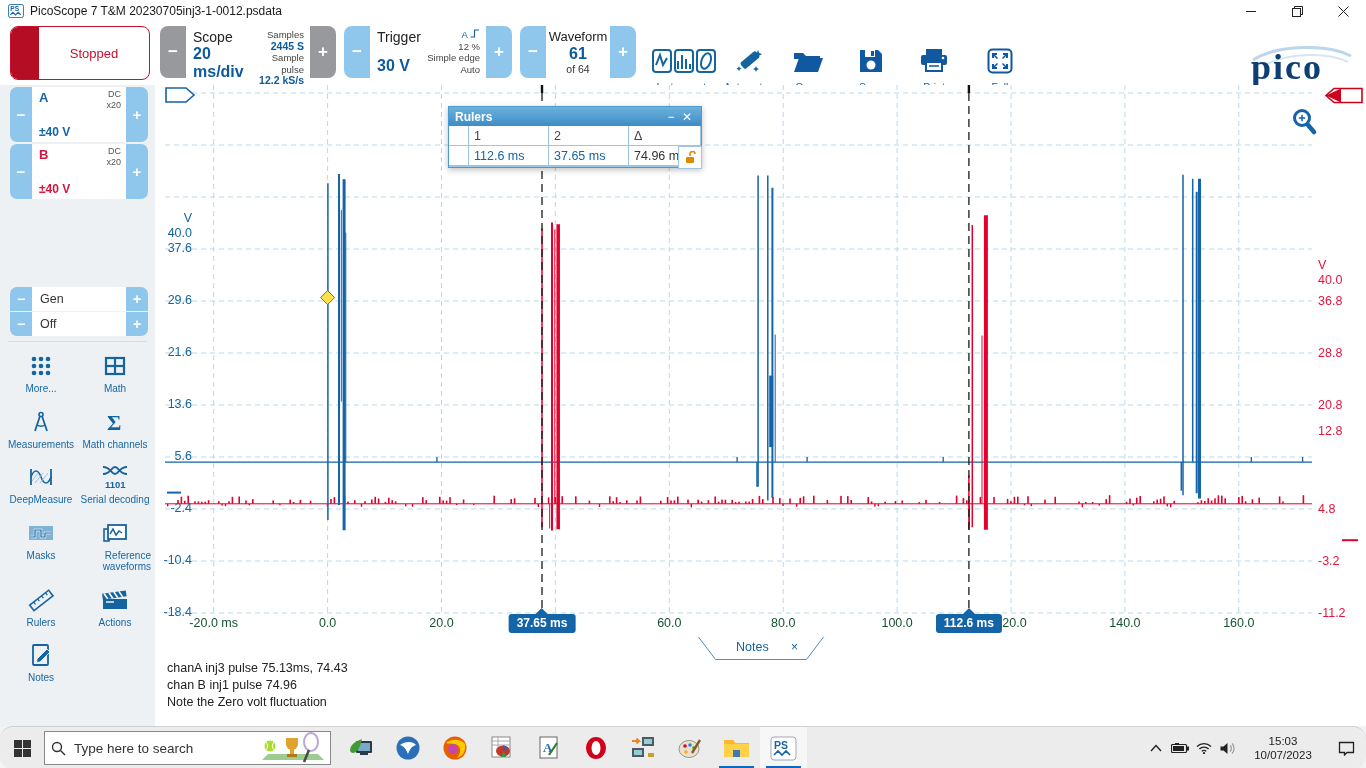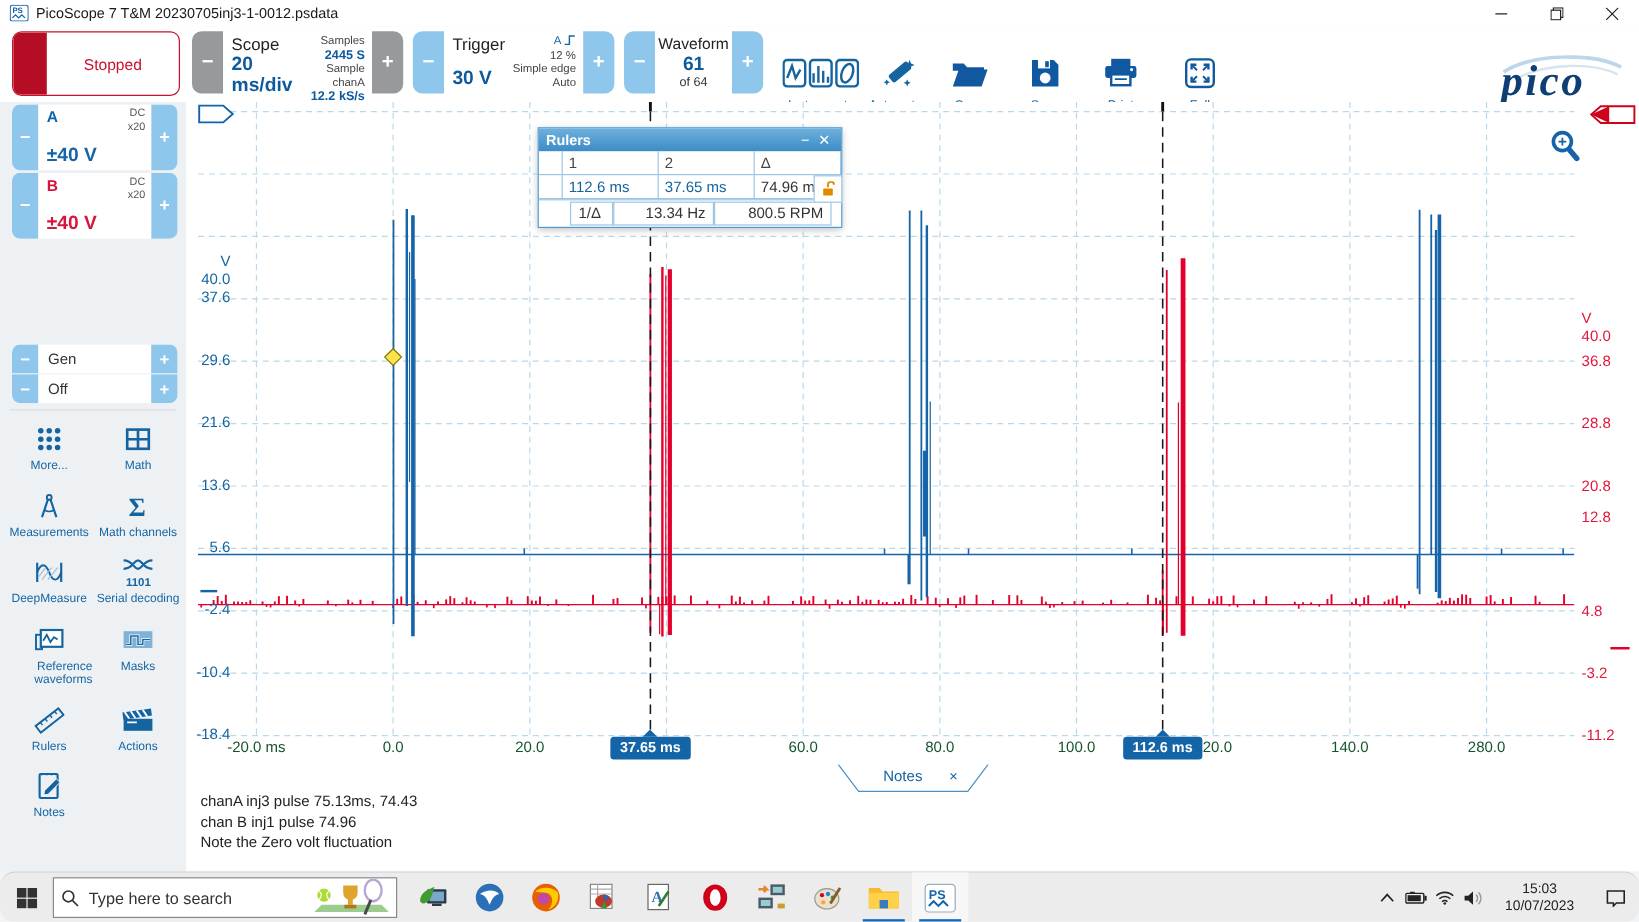--- a/index.html
+++ b/index.html
@@ -24,31 +24,31 @@
   .pm.right{border-radius:0 8px 8px 0;}
   .panel-body{background:#fff;display:flex;justify-content:space-between;padding:3px 6px 3px 7px;box-sizing:border-box;}
   .p-title{font-size:14px;color:#222;}
   .p-value{font-size:16px;font-weight:bold;color:#0d5a9c;}
   .p-minor{font-size:9.5px;color:#444;text-align:right;line-height:11.5px;}
   .p-minor .bval{color:#0d5a9c;font-weight:bold;font-size:10.5px;}
   .tool-btn{position:absolute;top:26px;text-align:center;}
   .tool-btn .lbl{font-size:10.5px;color:#1464a0;margin-top:3px;}
   
   .pico-logo{position:absolute;right:8px;top:24px;width:125px;height:56px;}
-  .pico-word{font-family:"Liberation Serif",serif;font-style:italic;font-weight:bold;font-size:36px;color:#0e3f74;position:absolute;left:18px;top:0px;letter-spacing:2px;}
+  .pico-word{font-family:"Liberation Serif",serif;font-weight:bold;font-size:36px;color:#0e3f74;position:absolute;left:18px;top:0px;letter-spacing:2px;}
   .pico-sub{position:absolute;right:2px;top:42px;font-size:10.5px;color:#9aa7b4;letter-spacing:1px;}
   .pico-bar{position:absolute;left:0;top:40px;width:125px;height:2px;background:linear-gradient(90deg,#cfe4f2,#2f84c6);}
   
   .sidebar{position:absolute;left:0;top:85px;width:155px;height:641px;background:#eef1f4;}
   .chan-box{position:absolute;left:10px;width:138px;height:55px;display:flex;border-radius:7px;overflow:hidden;}
   .chan-pm{width:22px;background:#8fc7ec;color:#fff;font-weight:bold;font-size:15px;display:flex;align-items:center;justify-content:center;}
   .chan-mid{flex:1;background:#fff;position:relative;}
   .chan-letter{position:absolute;left:7px;top:3px;font-size:13px;font-weight:bold;}
   .chan-meta{position:absolute;right:5px;top:2px;font-size:9px;color:#555;text-align:right;line-height:10.5px;}
-  .chan-range{position:absolute;left:7px;bottom:3px;font-size:16px;font-weight:bold;}
+  .chan-range{position:absolute;left:7px;bottom:3px;font-size:12px;font-weight:bold;}
   .gen-box{position:absolute;left:10px;top:202px;width:138px;height:49px;border-radius:7px;overflow:hidden;}
   .gen-row{display:flex;height:24px;}
   .gen-row + .gen-row{margin-top:1px;}
   .gen-pm{width:22px;background:#8fc7ec;color:#fff;font-weight:bold;font-size:14px;display:flex;align-items:center;justify-content:center;}
   .gen-mid{flex:1;background:#fff;display:flex;align-items:center;padding-left:8px;font-size:12.5px;color:#333;}
   .tools-divider{position:absolute;left:8px;top:256px;width:139px;height:1px;background:#d9dde1;}
   .tools-grid{position:absolute;left:4px;top:260px;width:148px;display:grid;grid-template-columns:74px 74px;}
   .tool-cell{display:flex;flex-direction:column;align-items:center;padding:8px 0 6px 0;}
   .tool-cell .ticon{height:26px;display:flex;align-items:center;justify-content:center;color:#1464a0;}
   .tool-cell .tlabel{font-size:10px;color:#1666a4;margin-top:4px;text-align:right;line-height:11.5px;max-width:72px;}
@@ -137,21 +137,21 @@
     <div class="panel" style="left:160px;width:176px;">
       <div class="pm gray left">−</div>
       <div class="panel-body" style="width:124px;">
         <div style="display:flex;flex-direction:column;">
           <span class="p-title">Scope</span>
           <span class="p-value">20 ms/div</span>
         </div>
         <div class="p-minor">
           <div>Samples</div>
           <div class="bval">2445 S</div>
-          <div>Sample chanA</div>
+          <div>Sample pulse</div>
           <div class="bval">12.2 kS/s</div>
         </div>
       </div>
       <div class="pm gray right">+</div>
     </div>
 
     <div class="panel" style="left:344px;width:168px;">
       <div class="pm blue left">−</div>
       <div class="panel-body" style="width:116px;">
         <div style="display:flex;flex-direction:column;justify-content:space-between;">
@@ -344,37 +344,37 @@
           <span class="ticon">
             <svg width="28" height="26" viewBox="0 0 28 26">
               <path d="M2 3 C10 3 10 10 14 10 C18 10 18 3 26 3 M2 10 C10 10 10 3 14 3 C18 3 18 10 26 10" fill="none" stroke="#1464a0" stroke-width="1.8"></path>
               <text x="4" y="24" font-size="9.5" font-weight="bold" fill="#1464a0" font-family="Liberation Sans,sans-serif">1101</text>
             </svg>
           </span>
           <div class="tlabel">Serial decoding</div>
         </div>
         <div class="tool-cell">
           <span class="ticon">
+            <svg width="26" height="22" viewBox="0 0 26 22">
+              <rect x="1" y="4" width="24" height="14" fill="#7fb2d6"></rect>
+              <path d="M3 15 h4 v-7 h6 v7 h4 v-4 h6" fill="none" stroke="#fff" stroke-width="2.4"></path>
+              <path d="M3 15 h4 v-7 h6 v7 h4 v-4 h6" fill="none" stroke="#1464a0" stroke-width="1.2"></path>
+            </svg>
+          </span>
+          <div class="tlabel">Masks</div>
+        </div>
+        <div class="tool-cell">
+          <span class="ticon">
             <svg width="26" height="24" viewBox="0 0 26 24">
               <rect x="2" y="8" width="5" height="12" fill="none" stroke="#1464a0" stroke-width="1.6"></rect>
               <rect x="6" y="4" width="18" height="14" fill="#fff" stroke="#1464a0" stroke-width="1.8"></rect>
               <path d="M8 13 l3 -5 l3 6 l3 -4 l3 2" fill="none" stroke="#1464a0" stroke-width="1.5"></path>
             </svg>
           </span>
           <div class="tlabel">Reference waveforms</div>
-        </div>
-        <div class="tool-cell">
-          <span class="ticon">
-            <svg width="26" height="22" viewBox="0 0 26 22">
-              <rect x="1" y="4" width="24" height="14" fill="#7fb2d6"></rect>
-              <path d="M3 15 h4 v-7 h6 v7 h4 v-4 h6" fill="none" stroke="#fff" stroke-width="2.4"></path>
-              <path d="M3 15 h4 v-7 h6 v7 h4 v-4 h6" fill="none" stroke="#1464a0" stroke-width="1.2"></path>
-            </svg>
-          </span>
-          <div class="tlabel">Masks</div>
         </div>
         <div class="tool-cell">
           <span class="ticon">
             <svg width="26" height="26" viewBox="0 0 26 26">
               <g transform="rotate(-38 13 13)">
                 <rect x="1" y="10" width="24" height="7" fill="none" stroke="#1464a0" stroke-width="1.6"></rect>
                 <path d="M6 10 v3 M11 10 v3 M16 10 v3 M21 10 v3" stroke="#1464a0" stroke-width="1.2"></path>
               </g>
             </svg>
           </span>
@@ -675,21 +675,21 @@
     </div>
   <div class="xticks">
       <div class="xtick" style="left: 213.7px;">-20.0 ms</div>
       <div class="xtick" style="left: 327.6px; text-align: center;">0.0</div>
       <div class="xtick" style="left: 441.5px;">20.0</div>
       <div class="xtick" style="left: 669.3px;">60.0</div>
       <div class="xtick" style="left: 783.2px;">80.0</div>
       <div class="xtick" style="left: 897.1px;">100.0</div>
       <div class="xtick" style="left: 1011px;">120.0</div>
       <div class="xtick" style="left: 1124.9px;">140.0</div>
-      <div class="xtick" style="left: 1238.8px;">280.0</div>
+      <div class="xtick" style="left: 1238.8px;">160.0</div>
       <div class="time-badge" style="left: 542.017px;">37.65 ms</div>
       <div class="time-badge" style="left: 968.857px;">112.6 ms</div>
     </div>
 
   <div class="rulers-dialog">
     <div class="rd-title">
       <span>Rulers</span>
         <span class="sp"></span>
       <span class="tbtn">−</span>
       <span class="tbtn">✕</span>
@@ -702,26 +702,20 @@
       <div class="rd-cell"></div>
       <div class="rd-cell blue">112.6 ms</div>
       <div class="rd-cell blue">37.65 ms</div>
       <div class="rd-cell">74.96 ms</div>
     </div>
     <div class="rd-lockcol">
       <svg width="12" height="13" viewBox="0 0 12 13">
           <rect x="2" y="6" width="8" height="6" rx="1" fill="#e08a00"></rect>
           <path d="M4 6 V4 a2.5 2.5 0 0 1 5 0" fill="none" stroke="#e08a00" stroke-width="1.6" transform="translate(2,-1)"></path>
         </svg>
-    </div>
-    <div class="rd-bottom">
-      <div style="width:26px;"></div>
-      <div class="rd-bcell" style="width:36px;">1/Δ</div>
-      <div class="rd-bcell" style="width:84px;justify-content:flex-end;">13.34 Hz</div>
-      <div class="rd-bcell" style="width:98px;justify-content:flex-end;">800.5 RPM</div>
     </div>
   </div>
 
   <div class="notes-strip">
     <div class="notes-tab">
       <svg width="126" height="23" viewBox="0 0 126 23" style="position:absolute;left:0;top:0;">
           <path d="M0.5 0 L17.5 22.5 H108.5 L125.5 0" fill="#fff" stroke="#4a90c4" stroke-width="1"></path>
         </svg>
       <span class="notes-tab-label">Notes</span>
       <span class="notes-tab-close">×</span>

